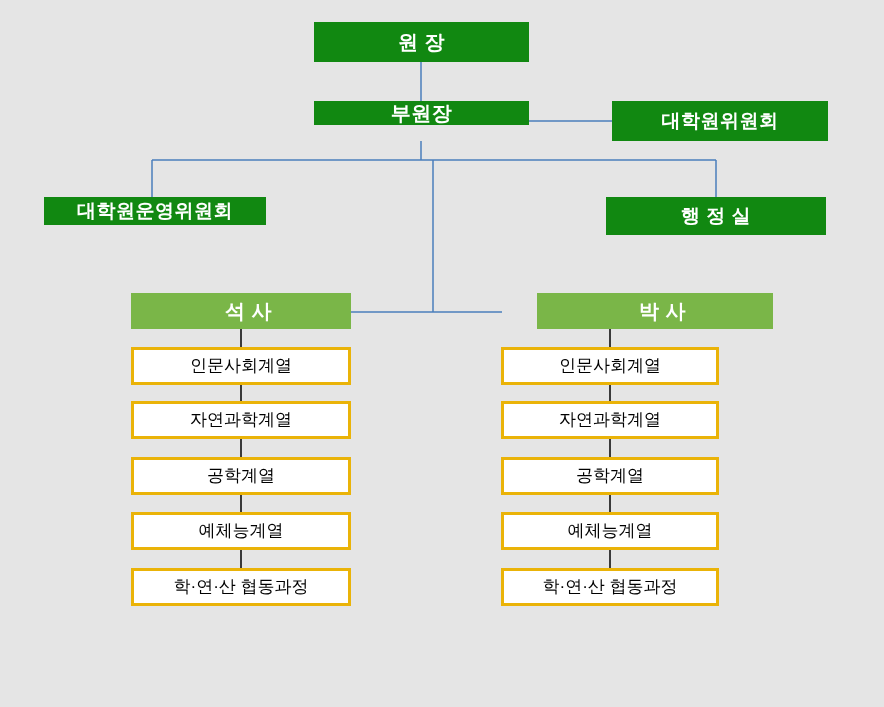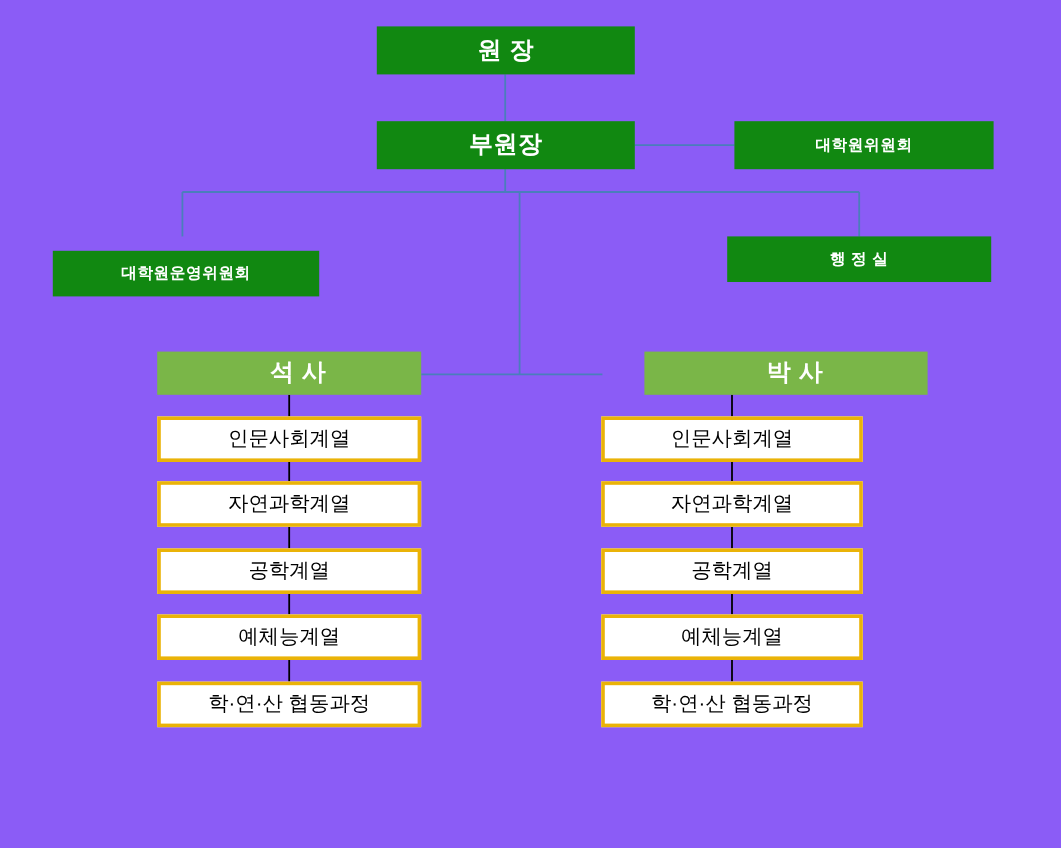--- a/index.html
+++ b/index.html
@@ -7,21 +7,21 @@
     padding: 0;
     background: #ffffff;
   }
   body {
     font-family: "Liberation Sans", sans-serif;
   }
   #org-chart {
     position: relative;
     width: 884px;
     height: 707px;
-    background: #8b5cf6;
+    background: #e5e5e5;
     overflow: hidden;
   }
   #org-chart svg.connectors {
     position: absolute;
     left: 0;
     top: 0;
     width: 884px;
     height: 707px;
     pointer-events: none;
   }
@@ -47,21 +47,21 @@
     letter-spacing: 0.5px;
     padding-left: 15px;
   }
   .node-plain {
     background: #ffffff;
     color: #000000;
     border: 3px solid #eab308;
     font-weight: normal;
   }
   .t20 { font-size: 20px; }
-  .t19 { font-size: 13px; }
+  .t19 { font-size: 19px; }
   .t17 { font-size: 17px; }
 </style>
 </head>
 <body>
 
 <div id="org-chart">
 
   <svg class="connectors" viewBox="0 0 884 707">
 
     <line x1="421" y1="62" x2="421" y2="101" stroke="#4a7ebb" stroke-width="1.5"></line>
@@ -89,29 +89,29 @@
     <line x1="610" y1="385" x2="610" y2="401" stroke="#000000" stroke-width="1.5"></line>
     <line x1="610" y1="439" x2="610" y2="457" stroke="#000000" stroke-width="1.5"></line>
     <line x1="610" y1="495" x2="610" y2="512" stroke="#000000" stroke-width="1.5"></line>
     <line x1="610" y1="550" x2="610" y2="568" stroke="#000000" stroke-width="1.5"></line>
   </svg>
 
   <div class="node node-dark t20" style="left:314px; top:22px; width:215px; height:40px;">
     <span>원 장</span>
   </div>
 
-  <div class="node node-dark t20" style="left:314px; top:101px; width:215px; height:40px;">
+  <div class="node node-dark t20" style="left:314px; top:101px; width:215px; height:24px;">
     <span>부원장</span>
   </div>
 
   <div class="node node-dark t19" style="left:612px; top:101px; width:216px; height:40px;">
     <span>대학원위원회</span>
   </div>
 
-  <div class="node node-dark t19" style="left:44px; top:209px; width:222px; height:38px;">
+  <div class="node node-dark t19" style="left:44px; top:197px; width:222px; height:28px;">
     <span>대학원운영위원회</span>
   </div>
 
   <div class="node node-dark t19" style="left:606px; top:197px; width:220px; height:38px;">
     <span>행 정 실</span>
   </div>
 
   <div class="node node-light t20" style="left:131px; top:293px; width:220px; height:36px;">
     <span>석 사</span>
   </div>

